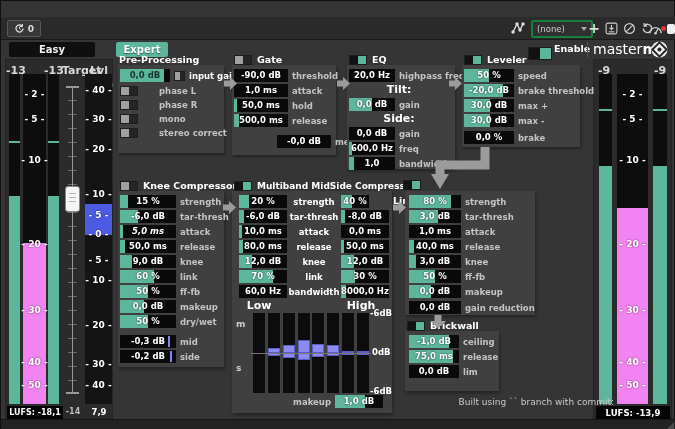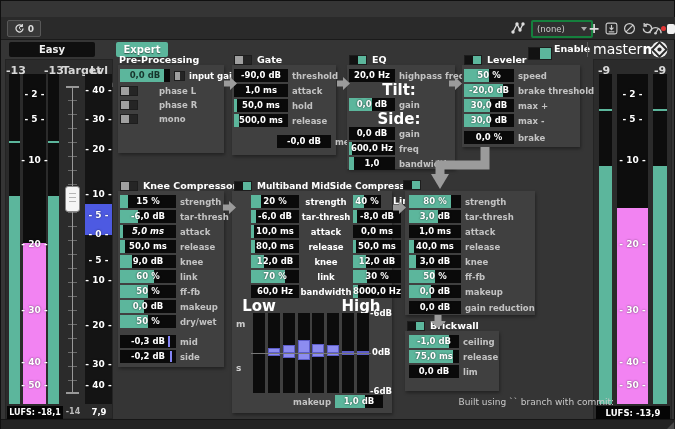--- a/index.html
+++ b/index.html
@@ -36,21 +36,21 @@
   .rows{position:absolute;left:2px;top:4px;display:flex;flex-direction:column;gap:2px;}
   .prow{display:flex;align-items:center;gap:4px;height:13px;}
   .prow3{display:flex;align-items:center;height:13px;}
   .pval{position:relative;height:13px;background:#0a0a0a;overflow:hidden;flex:none;}
   .pval .fill{position:absolute;left:0;top:0;bottom:0;background:#5cb69c;}
   .vt{position:relative;display:block;width:100%;text-align:center;font-weight:bold;font-size:8.5px;
     color:#fff;line-height:13px;text-shadow:0 0 2px rgba(0,0,0,.75);}
   .vt.dark{color:#16352c;text-shadow:none;}
   .plab{font-size:8.5px;font-weight:bold;color:#c3c3c3;white-space:nowrap;}
   .plab.on{color:#fff;}
-  .midlab{font-size:15px;font-weight:bold;color:#fff;text-align:center;height:12px;line-height:12px;}
+  .midlab{font-size:11px;font-weight:bold;color:#fff;text-align:center;height:12px;line-height:12px;}
   .tickline{position:absolute;top:1px;bottom:1px;width:2px;background:#8484f5;}
   .crow{display:flex;align-items:flex-end;gap:21px;height:12px;}
   
   .arr{position:absolute;} .arr svg{display:block;}
   
   .mpanel{position:absolute;background:#2b2b2b;border:1px solid #242424;box-sizing:border-box;}
   .mtoplab{position:absolute;font-size:11px;font-weight:bold;color:#d8d8d8;text-align:center;}
   .mcol{position:absolute;background:#0d0d0d;}
   .mfill{position:absolute;left:0;right:0;bottom:0;}
   .teal{background:#5cb69c;} .pinkf{background:#f283f2;}
@@ -258,20 +258,27 @@
           </span>
           <div class="plab">phase R</div>
         </div>
         <div class="crow">
           <span class="toggle off">
             <span class="h1"></span>
             <span class="h2"></span>
           </span>
           <div class="plab">mono</div>
         </div>
+        <div class="crow">
+          <span class="toggle off">
+            <span class="h1"></span>
+            <span class="h2"></span>
+          </span>
+          <div class="plab">stereo correct</div>
+        </div>
       </div>
   </div>
 
   <div class="sec-head" style="left:233px;top:53px;">
     <span class="toggle off" id="tg-gate">
         <span class="h1"></span>
         <span class="h2"></span>
       </span>
     <span>Gate</span>
     </div>
@@ -501,21 +508,21 @@
   </div>
 
   <div class="sec-head" style="left:233px;top:179px;font-size:9px;">
     <span class="toggle on">
         <span class="h1"></span>
         <span class="h2"></span>
       </span>
     <span>Multiband MidSide Compressor</span>
     </div>
   <div class="panel" style="left:231px;top:190px;width:160px;height:222px;">
-    <div class="rows" id="mb-rows" style="left:19px;">
+    <div class="rows" id="mb-rows" style="left:7px;">
         <div class="prow3">
           <div class="pval" style="width: 48px;">
             <div class="fill" style="width: 20%;"></div>
             <span class="vt">20 %</span>
           </div>
           <div class="plab" style="width: 54px; text-align: center; color: rgb(255, 255, 255);">strength</div>
           <div class="pval" style="width: 28px;">
             <div class="fill" style="width: 40%;"></div>
             <span class="vt">40 %</span>
           </div>

